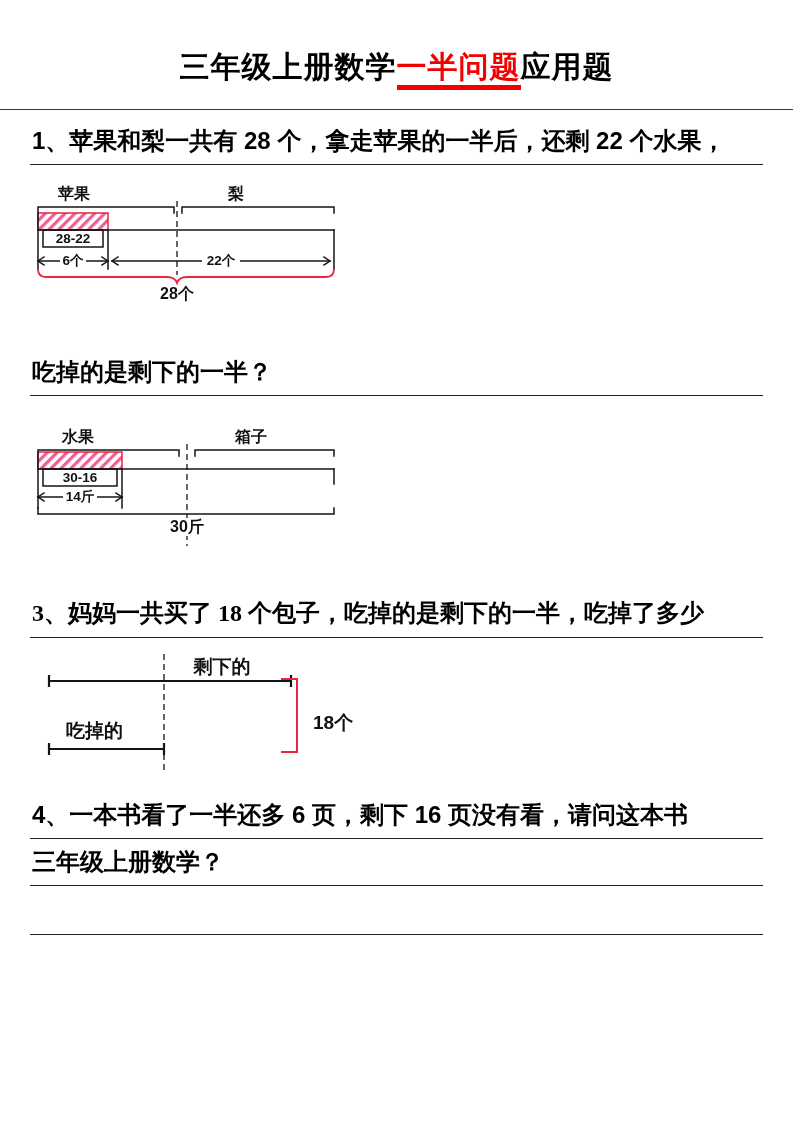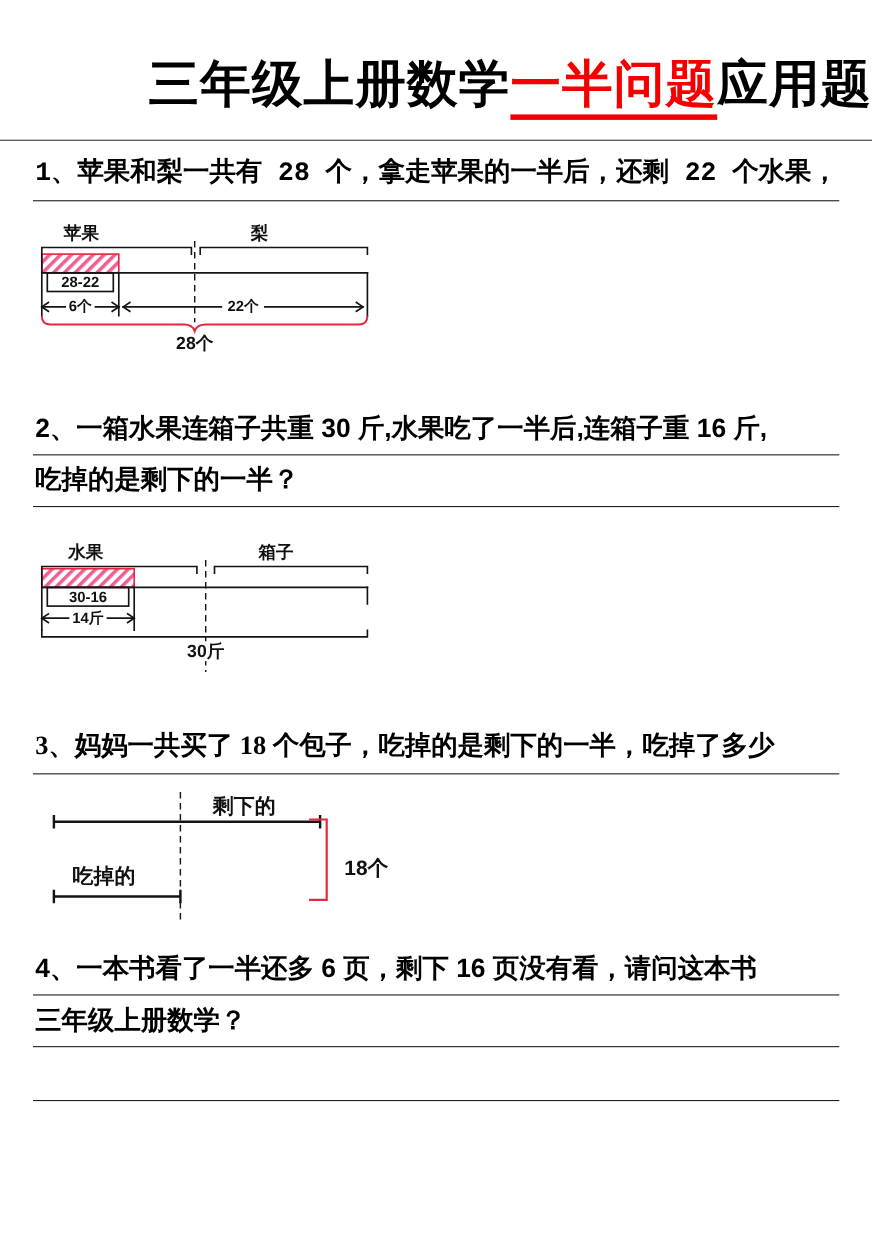--- a/index.html
+++ b/index.html
@@ -4,32 +4,32 @@
 <style>
   * { box-sizing: border-box; }
   html, body { margin: 0; padding: 0; }
   body { background: #ffffff; }
   .page {
     width: 793px; height: 1122px; margin: 0 auto; background: #ffffff;
     font-family: "Liberation Sans", "DejaVu Sans", sans-serif;
     color: #000; overflow: hidden;
   }
   .title {
-    margin: 0; padding-top: 50px; text-align: right;
-    font-size: 46px; font-weight: 900; letter-spacing: 1px; line-height: 1.15;
+    margin: 0; padding-top: 50px; text-align: center;
+    font-size: 30px; font-weight: 900; letter-spacing: 1px; line-height: 1.15;
   }
   .title .hl { color: #f40000; border-bottom: 5px solid #f40000; padding-bottom: 2px; }
   .sep { border: none; border-top: 1.4px solid #3a3a3a; margin: 24px 0 0 0; }
   .content { padding: 0 30px; }
   .pline {
     font-size: 24px; font-weight: 600; line-height: 1.3;
     padding: 7px 2px 8px 2px; border-bottom: 1.6px solid #1f1f1f;
     white-space: nowrap; overflow: hidden;
   }
-  .p1 { margin-top: 8px; font-family: Liberation Mono, monospace; }
+  .p1 { margin-top: 8px; }
   .p2 { margin-top: 40px; }
   .p3 { margin-top: 38px; font-family: Liberation Serif, serif; }
   .p4 { margin-top: 6px; }
   .diagram { display: block; }
   .d1 { margin: 12px 0 0 0; }
   .d2 { margin: 22px 0 0 0; }
   .d3 { margin: 8px 0 0 2px; }
   .blank-rule { height: 0; border-bottom: 1.6px solid #1f1f1f; margin-top: 48px; }
   svg text { font-family: inherit; }
   .blk  { stroke: #141414; stroke-width: 1.5; fill: none; stroke-linecap: square; }
@@ -90,21 +90,20 @@
         <path class="blk" d="M294 80 L300 84 L294 88"></path>
         <rect x="172" y="75" width="38" height="16" fill="#ffffff"></rect>
         <text class="dsmall" text-anchor="middle" x="191" y="88">22个</text>
       </g>
       <line class="dash" x1="147" y1="24" x2="147" y2="98"></line>
       <path class="redln" stroke-width="1.8" d="M8 92 Q8 100 16 100 L137 100 Q145 100 147 106 Q149 100 157 100 L296 100 Q304 100 304 92"></path>
       <text class="dlabel" text-anchor="middle" x="147" y="122">28个</text>
     </svg>
 
     <section class="problem p2">
-      <div class="pline">2、一箱水果连箱子共重 30 斤,水果吃了一半后,连箱子重 16 斤,</div>
       <div class="pline">吃掉的是剩下的一半？</div>
     </section>
 
     <svg class="diagram d2" width="420" height="135" viewBox="0 0 420 135">
       <defs>
         <pattern id="hatch2" width="7" height="7" patternUnits="userSpaceOnUse" patternTransform="rotate(45)">
           <rect width="7" height="7" fill="#ffffff"></rect>
           <rect width="3.2" height="7" fill="#ee5f96"></rect>
         </pattern>
       </defs>

